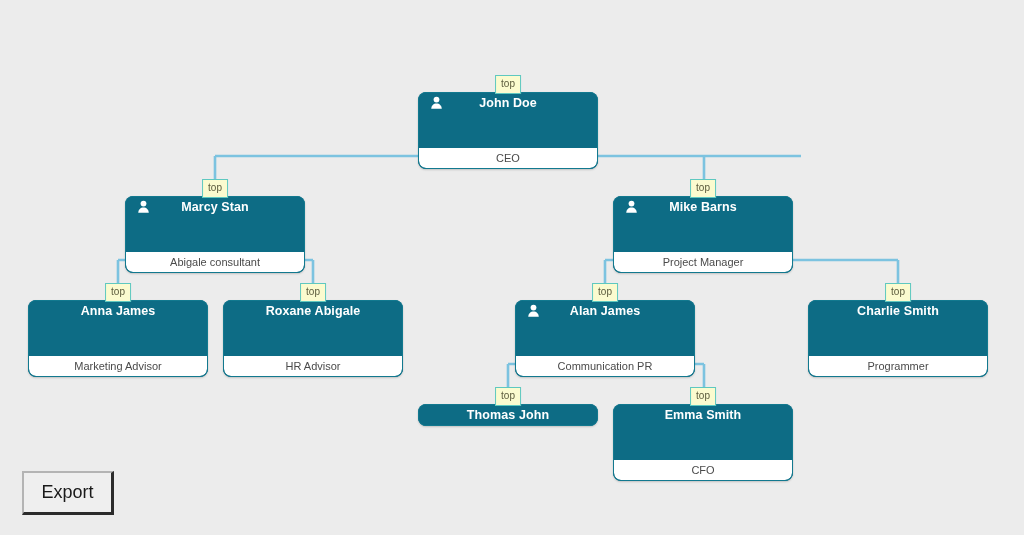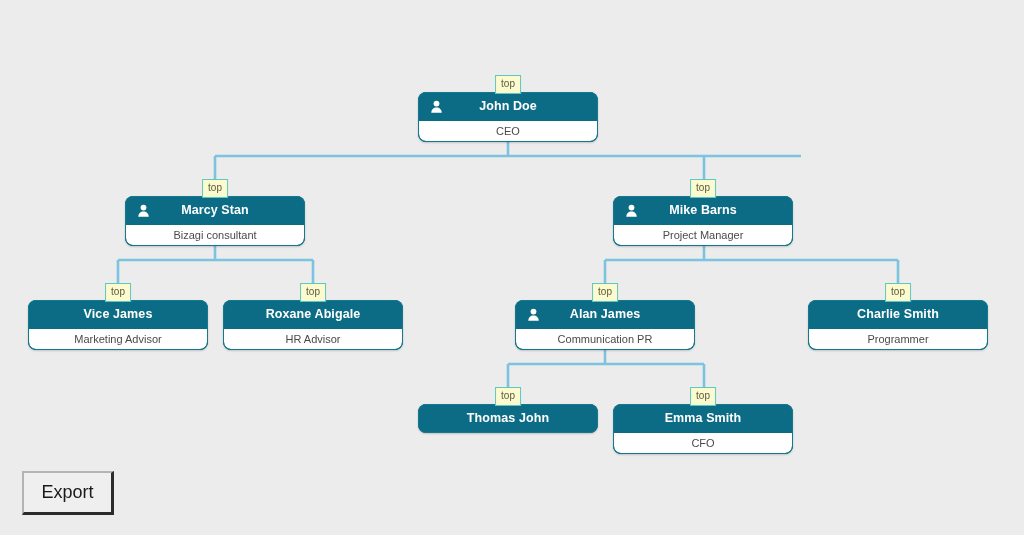--- a/index.html
+++ b/index.html
@@ -41,21 +41,21 @@
     overflow: visible;
   }
   .node-inner {
     border-radius: 8px;
     overflow: hidden;
     border: 1px solid #12798f;
     background: #0d6c85;
   }
   .node-header {
     position: relative;
-    height: 27px;
+    height: 20px;
     background: #0d6c85;
     display: flex;
     align-items: center;
     justify-content: center;
   }
   .node-icon {
     position: absolute;
     left: 10px;
     top: 50%;
     transform: translateY(-50%);
@@ -76,20 +76,21 @@
     height: 20px;
     display: flex;
     align-items: center;
     justify-content: center;
     color: #4a4a4a;
     font-size: 11px;
     line-height: 1;
     white-space: nowrap;
     border-top: 1px solid #0d6c85;
     border-radius: 0 0 7px 7px;
+    margin-top: 34px;
   }
 
   
   .top-badge {
     position: absolute;
     top: -17px;
     left: 50%;
     transform: translateX(-50%);
     box-sizing: border-box;
     background: #fbfbcf;
@@ -174,41 +175,41 @@
       <div class="node" style="left: 125px; top: 196px; width: 180px;">
         <div class="top-badge">top</div>
         <div class="node-inner">
           <div class="node-header">
             <span class="node-icon"><svg viewBox="0 0 16 16" xmlns="http://www.w3.org/2000/svg" aria-hidden="true">
                 <circle cx="8" cy="4.3" r="3.1" fill="#ffffff"></circle>
                 <path d="M2.4 14.2 C2.4 10.4 4.9 8.4 8 8.4 C11.1 8.4 13.6 10.4 13.6 14.2 Z" fill="#ffffff"></path>
               </svg></span>
             <span class="node-title">Marcy Stan</span>
           </div>
-          <div class="node-sub">Bizagi consultant</div>
+          <div class="node-sub">Abigale consultant</div>
         </div>
       </div>
       <div class="node" style="left: 613px; top: 196px; width: 180px;">
         <div class="top-badge">top</div>
         <div class="node-inner">
           <div class="node-header">
             <span class="node-icon"><svg viewBox="0 0 16 16" xmlns="http://www.w3.org/2000/svg" aria-hidden="true">
                 <circle cx="8" cy="4.3" r="3.1" fill="#ffffff"></circle>
                 <path d="M2.4 14.2 C2.4 10.4 4.9 8.4 8 8.4 C11.1 8.4 13.6 10.4 13.6 14.2 Z" fill="#ffffff"></path>
               </svg></span>
             <span class="node-title">Mike Barns</span>
           </div>
           <div class="node-sub">Project Manager</div>
         </div>
       </div>
       <div class="node" style="left: 28px; top: 300px; width: 180px;">
         <div class="top-badge">top</div>
         <div class="node-inner">
           <div class="node-header">
-            <span class="node-title">Vice James</span>
+            <span class="node-title">Anna James</span>
           </div>
           <div class="node-sub">Marketing Advisor</div>
         </div>
       </div>
       <div class="node" style="left: 223px; top: 300px; width: 180px;">
         <div class="top-badge">top</div>
         <div class="node-inner">
           <div class="node-header">
             <span class="node-title">Roxane Abigale</span>
           </div>

